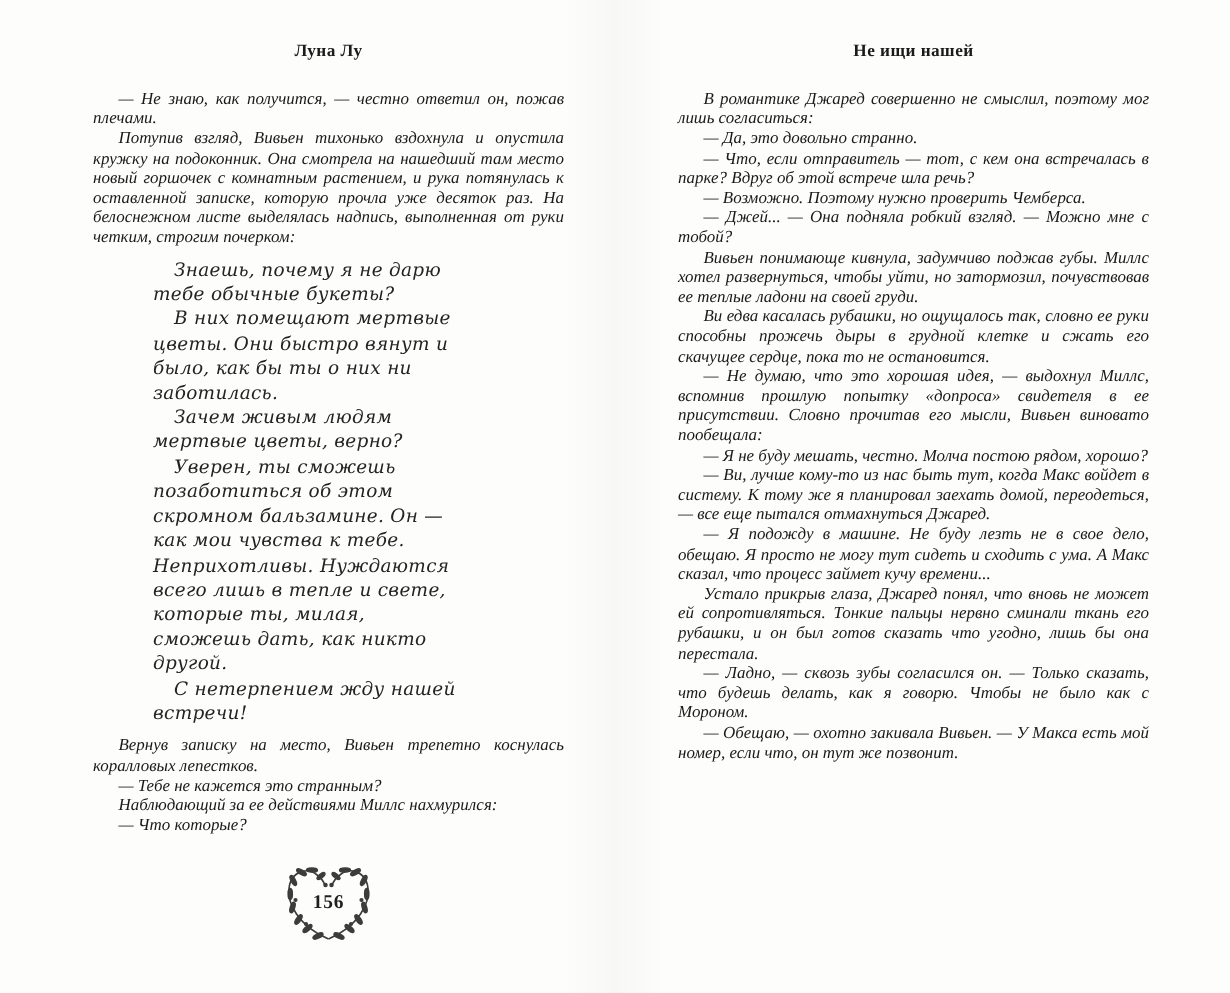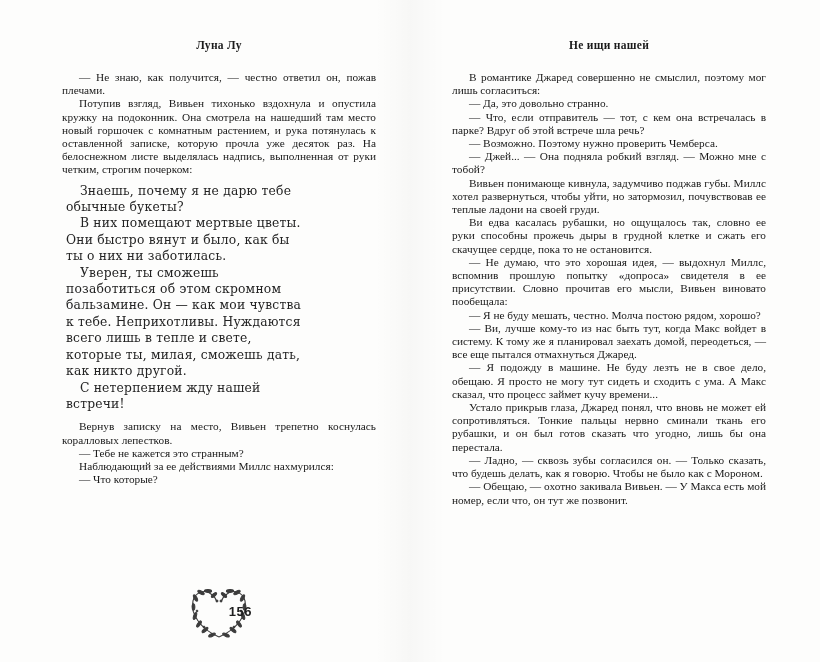--- a/index.html
+++ b/index.html
@@ -15,49 +15,49 @@
   .spread::before {
     content:""; position:absolute; inset:0; pointer-events:none;
     background: radial-gradient(115% 95% at 50% 45%, rgba(0,0,0,0) 72%, rgba(0,0,0,0.07) 100%);
   }
   .spread::after {
     content:""; position:absolute; top:0; bottom:0; left:50%; width:70px;
     transform:translateX(-50%); pointer-events:none;
     background: linear-gradient(90deg, rgba(0,0,0,0) 0%, rgba(0,0,0,0.025) 50%, rgba(0,0,0,0) 100%);
   }
   .page {
-    position:absolute; top:39px; width:314px; height:620px;
+    position:absolute; top:28px; width:314px; height:620px;
   }
   .page.left  { left:62px; }
   .page.right { left:452px; }
   .running-head {
     text-align:center; font-weight:bold; font-size:11.5px; color:#1b1b1b;
     letter-spacing:0.3px; margin-bottom:20px;
   }
   .body p.para {
     font-size:11.3px; line-height:13.2px; color:#191919;
     text-align:justify; text-indent:17px;
-    hyphens:auto; -webkit-hyphens:auto;
+    hyphens:auto;font-style:italic; -webkit-hyphens:auto;
   }
   .note {
     margin:6px 0 8px 4px; width:240px;
   }
   .note p.note-line {
-    font-family:"DejaVu Serif", serif; 
+    font-family:"DejaVu Serif", serif; font-style:italic;
     font-size:12.3px; line-height:16.4px; color:#232323;
-    text-indent:14px; letter-spacing:0.2px;
+    text-indent:14px; letter-spacing:0.2px;margin-left:36px;
   }
   .ornament {
     position:absolute; left:50%; transform:translateX(-50%);
     top:544px; width:66px; height:60px;
   }
   .ornament svg { display:block; }
   .ornament .pagenum {
-    position:absolute; left:0; right:0; top:21px; text-align:right;
-    font-family:Liberation Sans, sans-serif; font-weight:bold;
+    position:absolute; left:0; right:0; top:21px; text-align:center;
+    font-family:Liberation Serif, serif; font-weight:bold;
     font-size:13px; color:#1f1f1f; letter-spacing:0.5px;
   }
 </style>
 </head>
 <body>
 
 <svg width="0" height="0" style="position:absolute" aria-hidden="true">
   <defs>
     <g id="wreath" stroke="#3c3c3c" fill="#3c3c3c">
       <path d="M33 54 C 14 46, 4 30, 7 18 C 9 9, 19 6, 25 11 C 28 13, 30 16, 31 19" fill="none" stroke-width="1.1"></path>
@@ -94,20 +94,21 @@
 
   <div class="page left">
     <div class="running-head">Луна Лу</div>
     <div class="body">
         <p class="para">— Не знаю, как получится, — честно ответил он, пожав плечами.</p>
         <p class="para">Потупив взгляд, Вивьен тихонько вздохнула и опустила кружку на подоконник. Она смотрела на нашедший там место новый горшочек с комнатным растением, и рука потянулась к оставленной записке, которую прочла уже десяток раз. На белоснежном листе выделялась надпись, выполненная от руки четким, строгим почерком:</p>
       </div>
     <div class="note">
         <p class="note-line">Знаешь, почему я не дарю тебе обычные букеты?</p>
         <p class="note-line">В них помещают мертвые цветы. Они быстро вянут и было, как бы ты о них ни заботилась.</p>
+        <p class="note-line">Зачем живым людям мертвые цветы, верно?</p>
         <p class="note-line">Уверен, ты сможешь позаботиться об этом скромном бальзамине. Он — как мои чувства к тебе. Неприхотливы. Нуждаются всего лишь в тепле и свете, которые ты, милая, сможешь дать, как никто другой.</p>
         <p class="note-line">С нетерпением жду нашей встречи!</p>
       </div>
     <div class="body">
         <p class="para">Вернув записку на место, Вивьен трепетно коснулась коралловых лепестков.</p>
         <p class="para">— Тебе не кажется это странным?</p>
         <p class="para">Наблюдающий за ее действиями Миллс нахмурился:</p>
         <p class="para">— Что которые?</p>
       </div>
     <div class="ornament">

